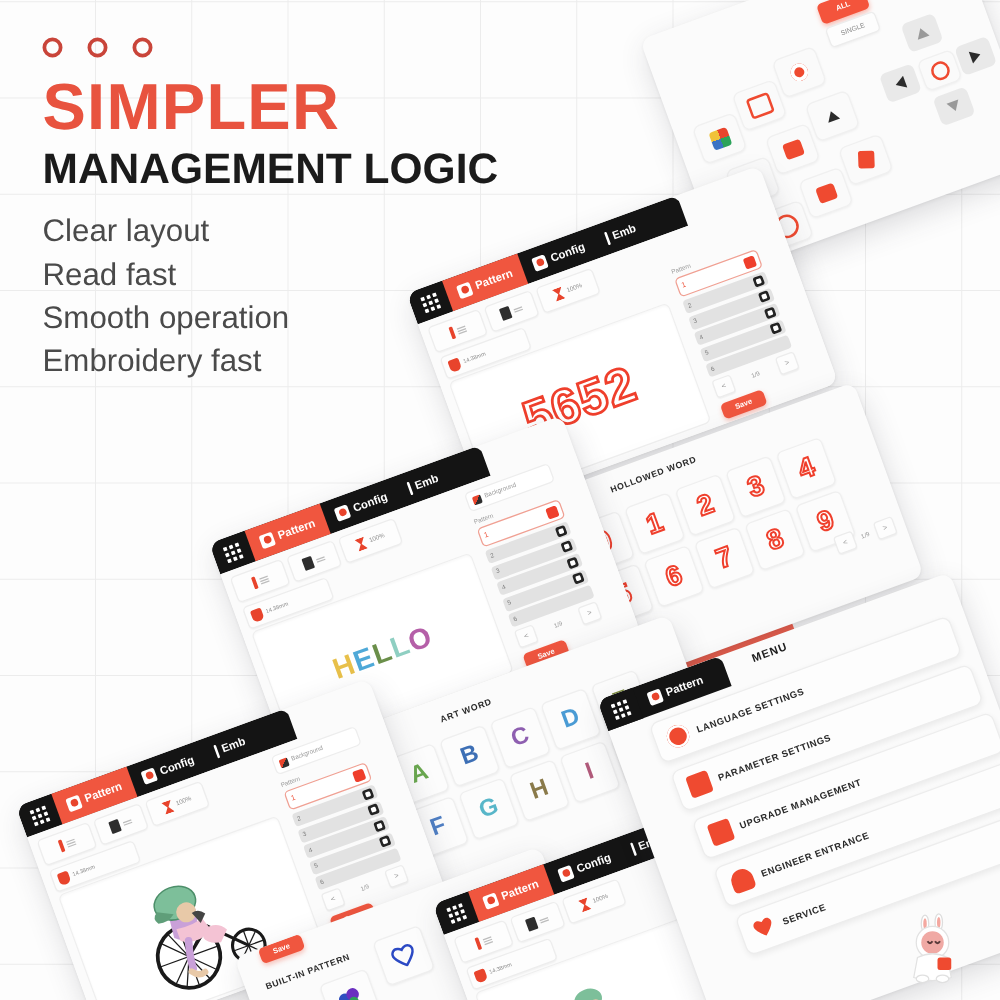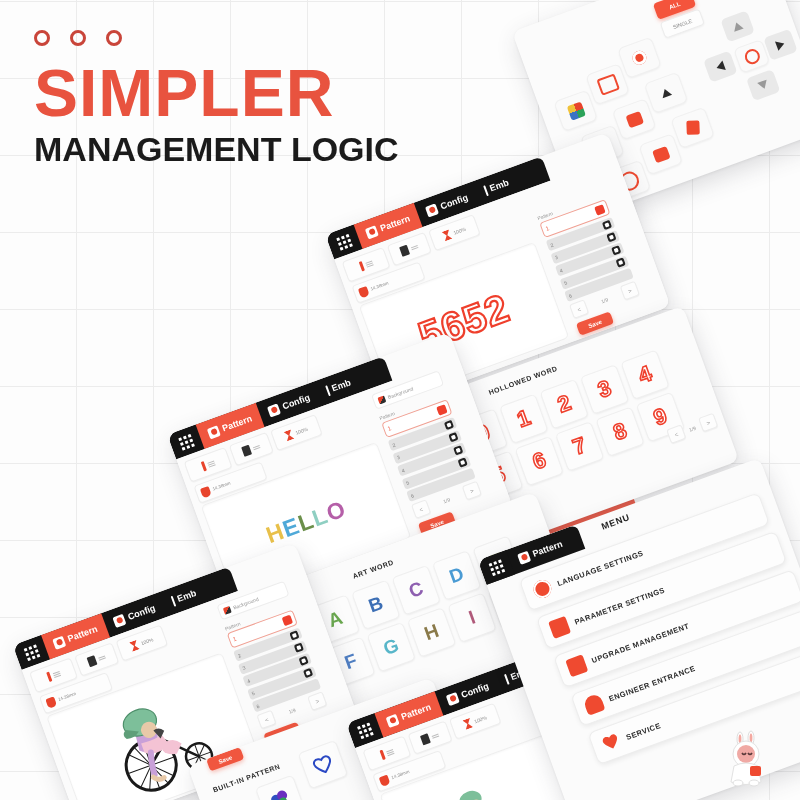--- a/index.html
+++ b/index.html
@@ -19,21 +19,21 @@
       linear-gradient(to bottom, #ececec 1px, transparent 1px);
     background-size:77px 77px;
     background-position:-1px 1px;
   }
 
   
   .headline{position:absolute;left:34px;top:30px;width:420px;}
   .dots{display:flex;gap:20px;margin-bottom:14px;}
   .dot{width:16px;height:16px;border:3px solid #c9453a;border-radius:50%;box-sizing:border-box;}
   .title-main{
-    font-size:66px;line-height:1.0;font-weight:bold;color:#e8533f;
+    font-size:52px;line-height:1.0;font-weight:bold;color:#e8533f;
     letter-spacing:1px;margin:0 0 6px 0;
   }
   .title-sub{
     font-size:34px;line-height:1.0;font-weight:bold;color:#1b1b1b;
     letter-spacing:0px;margin:0 0 16px 0;
   }
   .bullets{margin:0;padding:0;list-style:none;}
   .bullets li{
     font-size:25px;line-height:1.38;color:#4a4a4a;font-weight:400;
   }
@@ -220,20 +220,26 @@
   <div class="bg-grid"></div>
 
   <div class="headline">
     <div class="dots">
       <span class="dot"></span>
       <span class="dot"></span>
       <span class="dot"></span>
     </div>
     <div class="title-main">SIMPLER</div>
     <div class="title-sub">MANAGEMENT LOGIC</div>
+    <ul class="bullets">
+      <li>Clear layout</li>
+      <li>Read fast</li>
+      <li>Smooth operation</li>
+      <li>Embroidery fast</li>
+    </ul>
   </div>
 
   <div class="redslab" style="left:470px;top:380px;width:175px;height:330px;transform:rotate(-20deg);"></div>
   <div class="redslab" style="left:300px;top:690px;width:260px;height:120px;transform:rotate(-20deg);"></div>
 
   <div class="panel" style="left:538px;top:-20px;width:268px;height:200px;transform:rotate(-20deg);">
     <div class="panel-inner">
 
       <div class="toggle-all" style="left:142px;top:22px;width:40px;height:17px;">ALL</div>
       <div class="toggle-single" style="left:142px;top:42px;width:40px;height:15px;">SINGLE</div>

